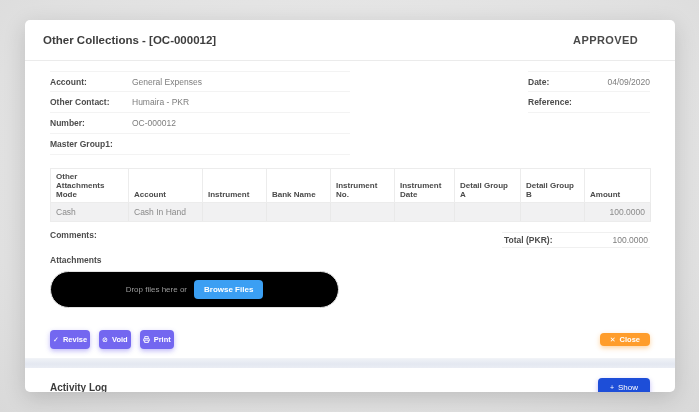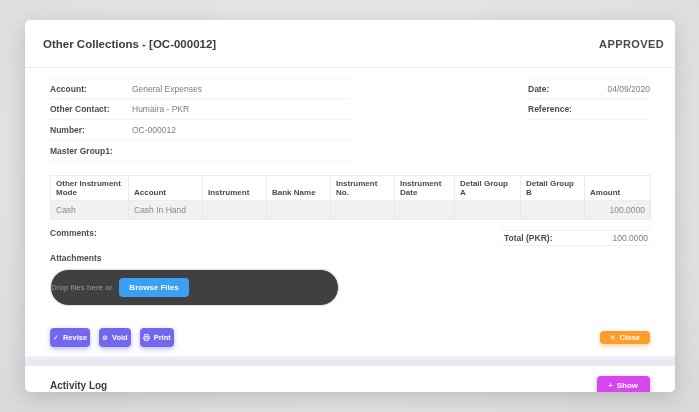--- a/index.html
+++ b/index.html
@@ -12,22 +12,22 @@
   .page {
     position:relative; width:699px; height:412px;
     background: radial-gradient(ellipse at 50% 40%, #ececec 0%, #e0e0e0 75%, #d9d9d9 100%);
   }
   .card {
     position:absolute; left:25px; top:20px; width:650px; height:372px;
     background:#ffffff; border-radius:5px; overflow:hidden;
     box-shadow: 0 6px 22px rgba(0,0,0,.16);
   }
   .card-header {
-    height:48px; display:flex; align-items:center; justify-content:space-between;
-    padding:0 11px 0 18px; border-bottom:1px solid #ebebeb;
+    height:41px; display:flex; align-items:center; justify-content:space-between;
+    padding:0 37px 0 18px; border-bottom:1px solid #ebebeb;
   }
   .title { font-size:11.5px; font-weight:700; color:#3d3d3d; }
   .status { font-size:11px; font-weight:700; color:#4a4a4a; letter-spacing:.4px; }
 
   .body { padding:10px 25px 0 25px; }
 
   .fields { display:flex; justify-content:space-between; }
   .fields-left { width:300px; }
   .fields-right { width:122px; }
   .frow {
@@ -63,22 +63,22 @@
     display:flex; justify-content:space-between; align-items:center; height:16px;
     border-top:1px solid #f0f0f0; border-bottom:1px solid #f0f0f0;
     font-size:8.5px; padding:0 2px;
   }
   .tlabel { font-weight:700; color:#4c4c4c; }
   .tvalue { color:#7d7d7d; }
 
   .dropzone {
     margin-top:6px; width:289px; height:37px;
     border:1px solid #e2e2e2; border-radius:19px;
-    display:flex; align-items:center; gap:7px;
-    cursor:pointer; background:#404040;
+    display:flex; align-items:center; justify-content:center; gap:7px;
+    cursor:pointer; background:#000000;
   }
   .drop-text { font-size:8px; color:#9b9b9b; }
   .btn { border:none; border-radius:4px; cursor:pointer; font-family:inherit; }
   .btn-browse {
     background:#3b9ff3; color:#fff; font-size:8px; font-weight:700; padding:5px 10px;
   }
   .actions { margin-top:22px; display:flex; align-items:center; }
   .btn-purple {
     background:#7367f0; color:#fff; font-size:7.5px; font-weight:700;
     padding:5px 3px; margin-right:9px;
@@ -96,21 +96,21 @@
     margin-top:9px; height:10px;
     background:linear-gradient(#eef1f6, #e4e8f1 55%, #eaedf4);
     border-top:1px solid #f1f3f7;
   }
   .activity-row {
     display:flex; align-items:center; justify-content:space-between;
     padding:10px 25px 0 25px;
   }
   .activity-label { font-size:10px; font-weight:700; color:#3c3c3c; }
   .btn-show {
-    background:#d946ef; color:#fff; font-size:8px; font-weight:700;
+    background:#1d4ed8; color:#fff; font-size:8px; font-weight:400;
     padding:5px 12px; display:inline-flex; align-items:center; gap:4px;
     box-shadow:0 2px 5px rgba(115,103,240,.45);
   }
 </style>
 </head>
 <body>
 
 <div class="page">
   <div class="card">
 
@@ -159,21 +159,21 @@
             <col style="width:64px">
           <col style="width:64px">
             <col style="width:64px">
             <col style="width:60px">
           <col style="width:66px">
             <col style="width:64px">
             <col style="width:66px">
         </colgroup>
         <thead>
           <tr>
-            <th>Other Instrument Mode</th>
+            <th>Other Attachments Mode</th>
             <th>Account</th>
             <th>Instrument</th>
             <th>Bank Name</th>
             <th>Instrument No.</th>
             <th>Instrument Date</th>
             <th>Detail Group A</th>
             <th>Detail Group B</th>
             <th class="num">Amount</th>
           </tr>
         </thead>

